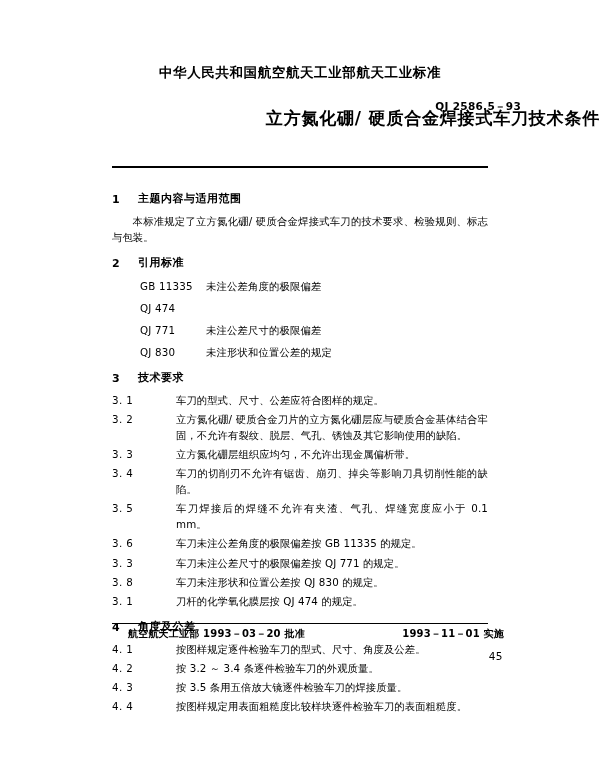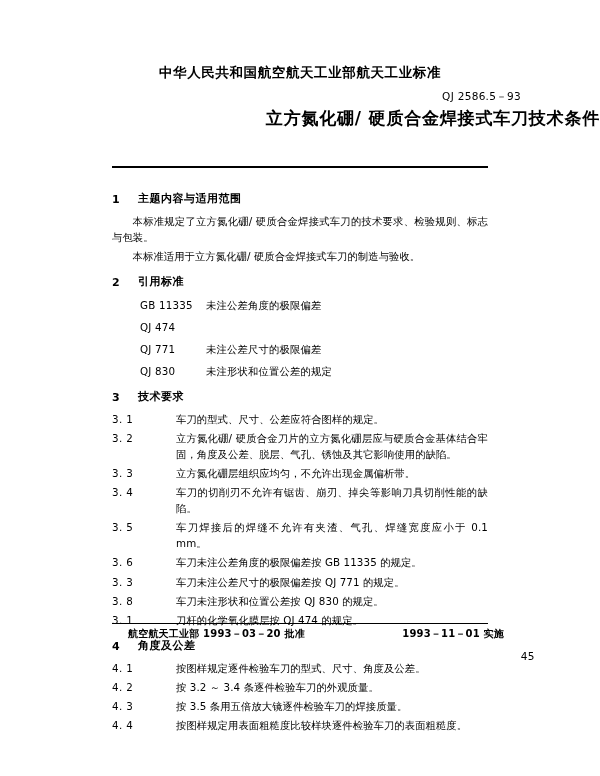--- a/index.html
+++ b/index.html
@@ -32,23 +32,23 @@
     width: 600px;
     text-align: center;
     font-size: 13.5px;
     font-weight: bold;
     letter-spacing: 0.6px;
   }
 
   .std-no {
     position: absolute;
     right: 70px;
-    top: 90px;
+    top: 100px;
     font-size: 10.5px;
-    font-weight: normal;
+    font-weight: bold;
     letter-spacing: 0.3px;
     white-space: nowrap;
     text-align: center;
   }
 
   .doc-title {
     position: absolute;
     left: 0;
     top: 107px;
     width: 600px;
@@ -150,21 +150,21 @@
     width: 376px;
     display: flex;
     justify-content: space-between;
     font-size: 10px;
     font-weight: bold;
     letter-spacing: 0.2px;
   }
 
   .page-no {
     position: absolute;
-    right: 56px;
+    right: 88px;
     top: 650px;
     font-size: 10.5px;
     letter-spacing: 0.5px;
   }
 </style>
 </head>
 <body>
 
 <div class="page">
 
@@ -176,21 +176,20 @@
 
   <div class="rule-top"></div>
 
   <div class="content">
 
     <div class="sec-head">
       <span class="num">1</span>
       <span class="txt">主题内容与适用范围</span>
     </div>
     <div class="para">本标准规定了立方氮化硼/ 硬质合金焊接式车刀的技术要求、检验规则、标志与包装。</div>
-    <div class="para">本标准适用于立方氮化硼/ 硬质合金焊接式车刀的制造与验收。</div>
 
     <div class="sec-head">
       <span class="num">2</span>
       <span class="txt">引用标准</span>
     </div>
     <div class="ref-list">
       <div class="ref-item">
         <span class="ref-no">GB 11335</span>
         <span class="ref-title">未注公差角度的极限偏差</span>
       </div>
@@ -210,21 +209,21 @@
     <div class="sec-head">
       <span class="num">3</span>
       <span class="txt">技术要求</span>
     </div>
     <div class="clause">
       <span class="cl-num">3. 1</span>
       <span class="cl-txt">车刀的型式、尺寸、公差应符合图样的规定。</span>
     </div>
     <div class="clause">
       <span class="cl-num">3. 2</span>
-      <span class="cl-txt">立方氮化硼/ 硬质合金刀片的立方氮化硼层应与硬质合金基体结合牢固，角度及公差、脱层、气孔、锈蚀及其它影响使用的缺陷。</span>
+      <span class="cl-txt">立方氮化硼/ 硬质合金刀片的立方氮化硼层应与硬质合金基体结合牢固，不允许有裂纹、脱层、气孔、锈蚀及其它影响使用的缺陷。</span>
     </div>
     <div class="clause">
       <span class="cl-num">3. 3</span>
       <span class="cl-txt">立方氮化硼层组织应均匀，不允许出现金属偏析带。</span>
     </div>
     <div class="clause">
       <span class="cl-num">3. 4</span>
       <span class="cl-txt">车刀的切削刃不允许有锯齿、崩刃、掉尖等影响刀具切削性能的缺陷。</span>
     </div>
     <div class="clause">

